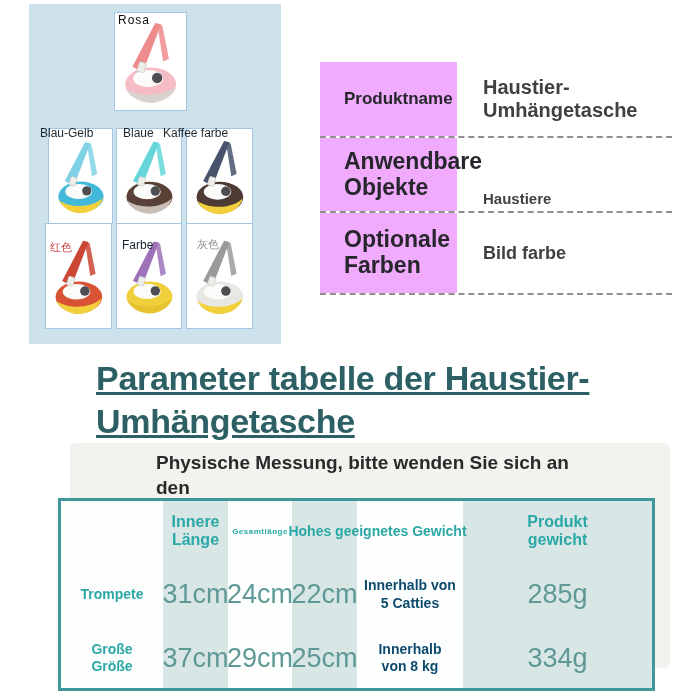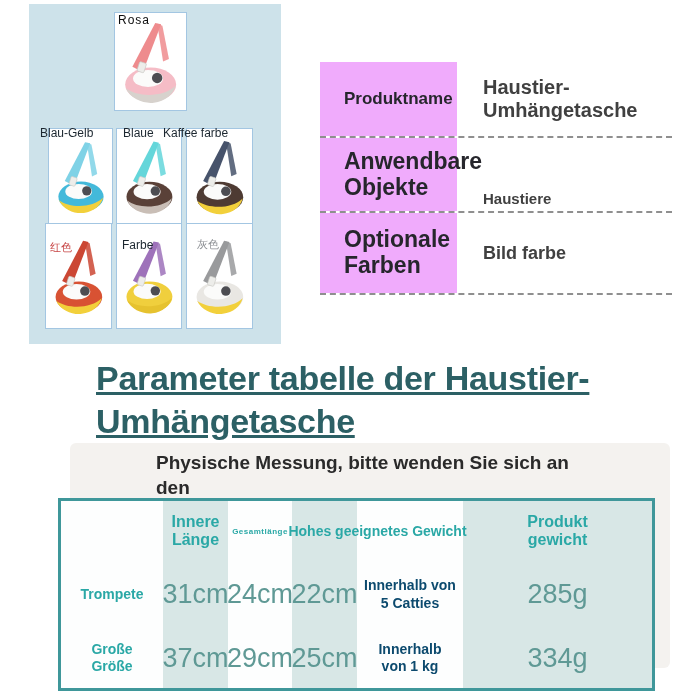--- a/index.html
+++ b/index.html
@@ -225,18 +225,18 @@
       <div class="cell limit pre">Innerhalb von
 5 Catties</div>
       <div class="cell val">285g</div>
 
       <div class="cell rowlabel pre">Große
 Größe</div>
       <div class="cell val">37cm</div>
       <div class="cell val">29cm</div>
       <div class="cell val">25cm</div>
       <div class="cell limit pre">Innerhalb
-von 1 kg</div>
+von 8 kg</div>
       <div class="cell val">334g</div>
     </div>
   </section>
 
 </div>
 
 </body></html>

